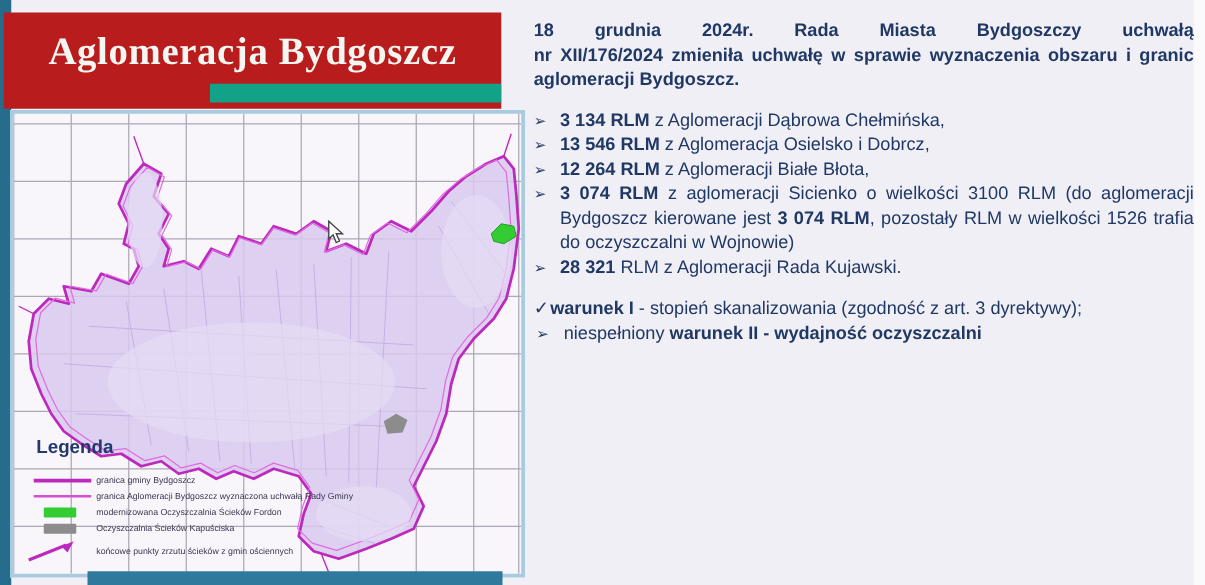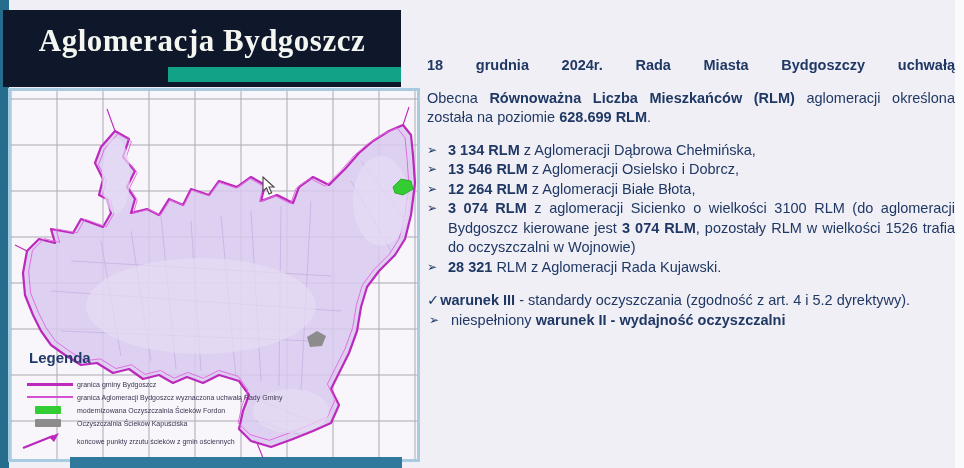--- a/index.html
+++ b/index.html
@@ -5,21 +5,21 @@
   html,body{margin:0;padding:0;background:#d8d8d8;}
   .slide{position:relative;width:964px;height:468px;background:#F1EFF6;overflow:hidden;
          font-family:"Liberation Sans",sans-serif;}
   .abs{position:absolute;}
 
   
   .left-strip{left:0;top:0;width:9px;height:468px;background:#266C8C;}
   .right-strip{right:0;top:0;width:9px;height:468px;background:#FAF9FC;}
 
   
-  .banner{left:3px;top:10px;width:398px;height:77px;background:#0f172a;}
+  .banner{left:3px;top:10px;width:398px;height:77px;background:#b91c1c;}
   .banner-title{margin:0;padding-top:13px;text-align:center;
     font-family:"Liberation Serif",serif;font-weight:bold;font-size:31px;
     color:#F4F6F2;letter-spacing:0.5px;}
   .accent-bar{left:168px;top:67px;width:233px;height:15px;background:#12A287;}
 
   
   .map-panel{left:8px;top:88px;width:412px;height:374px;background:#F8F6FB;
     border:3px solid #A9CBDF;box-sizing:border-box;padding-left:16px;}
   .map-svg{position:absolute;left:0;top:0;}
 
@@ -37,21 +37,21 @@
   .sw-box.gray{background:#8C8C8C;}
 
   
   .bottom-bar{left:70px;top:457px;width:332px;height:11px;background:#2F7A9C;}
 
   
   .textcol{left:427px;top:16px;width:528px;color:#1F3864;font-size:14.5px;
     line-height:19.5px;text-align:justify;}
   .para{margin:0 0 13px 0;}
   .para.tight{margin-bottom:3px;}
-  .b{font-weight:bold;margin-top:40px;}
+  .b{font-weight:bold;}
   .jlast{text-align-last:justify;}
   .bi{position:relative;padding-left:21px;}
   .bi .mk{position:absolute;left:0;top:0;font-family:"DejaVu Sans",sans-serif;font-size:12px;}
   .blist{margin-bottom:13px;}
   .ci{line-height:20px;}
   .ci .chk{font-family:"DejaVu Sans",sans-serif;font-weight:bold;margin-right:1px;}
   .ci-arrow{position:relative;padding-left:24px;line-height:20px;}
   .ci-arrow .mk{position:absolute;left:2px;top:0;font-family:"DejaVu Sans",sans-serif;font-size:12px;}
 
   
@@ -178,48 +178,46 @@
       <path d="M1 1 L1 15 L4.5 12 L7 18 L9.6 16.8 L7 11 L12 11 Z" fill="#fff" stroke="#444" stroke-width="1.1"></path>
     </svg>
   </div>
 
   <div class="abs bottom-bar"></div>
 
   <div class="abs textcol">
 
     <div class="para b">
       <div class="jlast">18 grudnia 2024r. Rada Miasta Bydgoszczy uchwałą</div>
-    </div>
-
-    <div class="para">
-      <span>Obecna </span><span class="b">Równoważna Liczba Mieszkańców (RLM)</span><span> aglomeracji określona została na poziomie </span><span class="b">628.699 RLM</span><span>.</span>
-    </div>
+      <div>nr XII/176/2024 zmieniła uchwałę w sprawie wyznaczenia obszaru i granic aglomeracji Bydgoszcz.</div>
+    </div>
+
 
 
 
     <div class="blist">
       <div class="bi">
         <span class="mk">➢</span><span class="b">3 134 RLM</span><span> z Aglomeracji Dąbrowa Chełmińska,</span>
       </div>
       <div class="bi">
-        <span class="mk">➢</span><span class="b">13 546 RLM</span><span> z Aglomeracji Osielsko i Dobrcz,</span>
+        <span class="mk">➢</span><span class="b">13 546 RLM</span><span> z Aglomeracja Osielsko i Dobrcz,</span>
       </div>
       <div class="bi">
         <span class="mk">➢</span><span class="b">12 264 RLM</span><span> z Aglomeracji Białe Błota,</span>
       </div>
       <div class="bi">
         <span class="mk">➢</span><span class="b">3 074 RLM</span><span> z aglomeracji Sicienko o wielkości 3100 RLM (do aglomeracji Bydgoszcz kierowane jest </span><span class="b">3 074 RLM</span><span>, pozostały RLM w wielkości 1526 trafia do oczyszczalni w Wojnowie)</span>
       </div>
       <div class="bi">
         <span class="mk">➢</span><span class="b">28 321</span><span> RLM z Aglomeracji Rada Kujawski.</span>
       </div>
     </div>
 
 
     <div class="ci">
-      <span class="chk">✓</span><span class="b">warunek III</span><span> - standardy oczyszczania (zgodność z art. 4 i 5.2 dyrektywy).</span>
+      <span class="chk">✓</span><span class="b">warunek I</span><span> - stopień skanalizowania (zgodność z art. 3 dyrektywy);</span>
     </div>
     <div class="ci-arrow">
       <span class="mk">➢</span><span>niespełniony </span><span class="b">warunek II - wydajność oczyszczalni</span>
     </div>
 
   </div>
 </div>
 
 </body></html>

